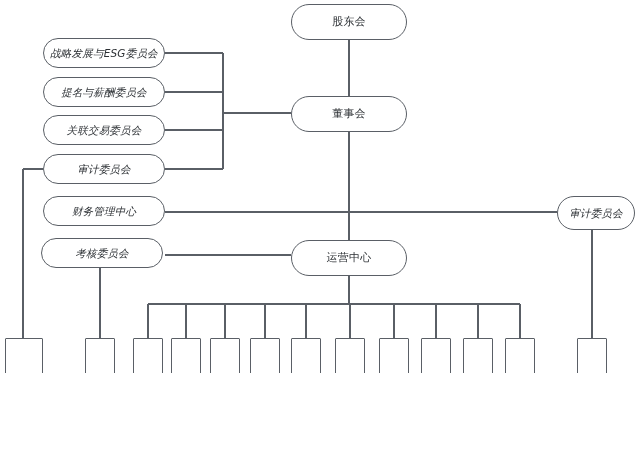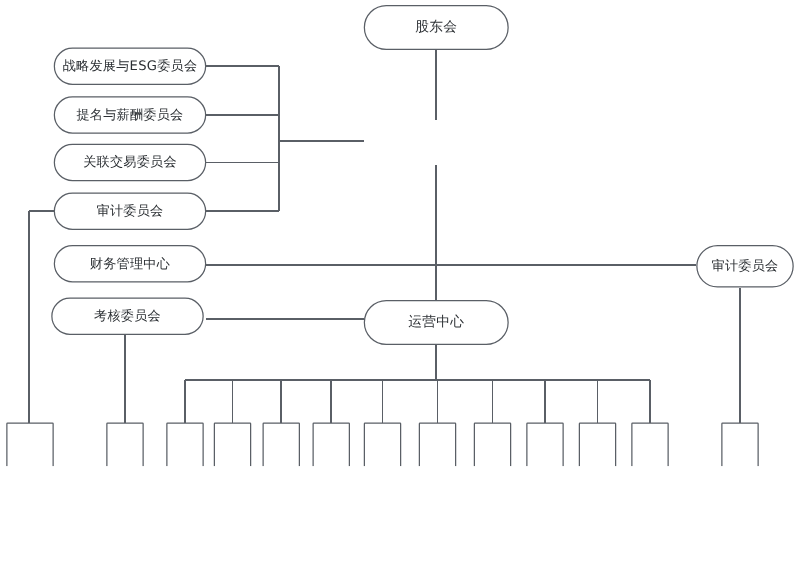--- a/index.html
+++ b/index.html
@@ -32,21 +32,21 @@
     color:#2b2f33;
     z-index:2;
   }
   .node.pill{
     border-radius:22px;
     font-size:11px;
     line-height:1.15;
     letter-spacing:0.2px;
     padding:0 4px;
   }
-  .node.pill.small{ font-size:10.5px; }
+  .node.pill.small{ font-size:10.5px;font-style:italic; }
   .node.leaf{
     border-radius:1px;
     font-size:11px;
     line-height:1.05;
     letter-spacing:1px;
     writing-mode:vertical-rl;
     text-orientation:upright;
     padding:8px 0;
     align-items:flex-start;
     justify-content:center;
@@ -100,20 +100,23 @@
       <line x1="520" y1="304" x2="520" y2="338"></line>
 
       <line x1="592" y1="230" x2="592" y2="338"></line>
     </g>
   </svg>
 
   <div class="node pill" style="left:291px;top:4px;width:116px;height:36px;">
     <span>股东会</span>
   </div>
 
+  <div class="node pill" style="left:291px;top:96px;width:116px;height:36px;">
+    <span>董事会</span>
+  </div>
 
   <div class="node pill" style="left:291px;top:240px;width:116px;height:36px;">
     <span>运营中心</span>
   </div>
 
   <div class="node pill small" style="left:557px;top:196px;width:78px;height:34px;border-radius:17px;">
     <span>审计委员会</span>
   </div>
 
   <div class="node pill small" style="left:43px;top:38px;width:122px;height:30px;border-radius:15px;">

